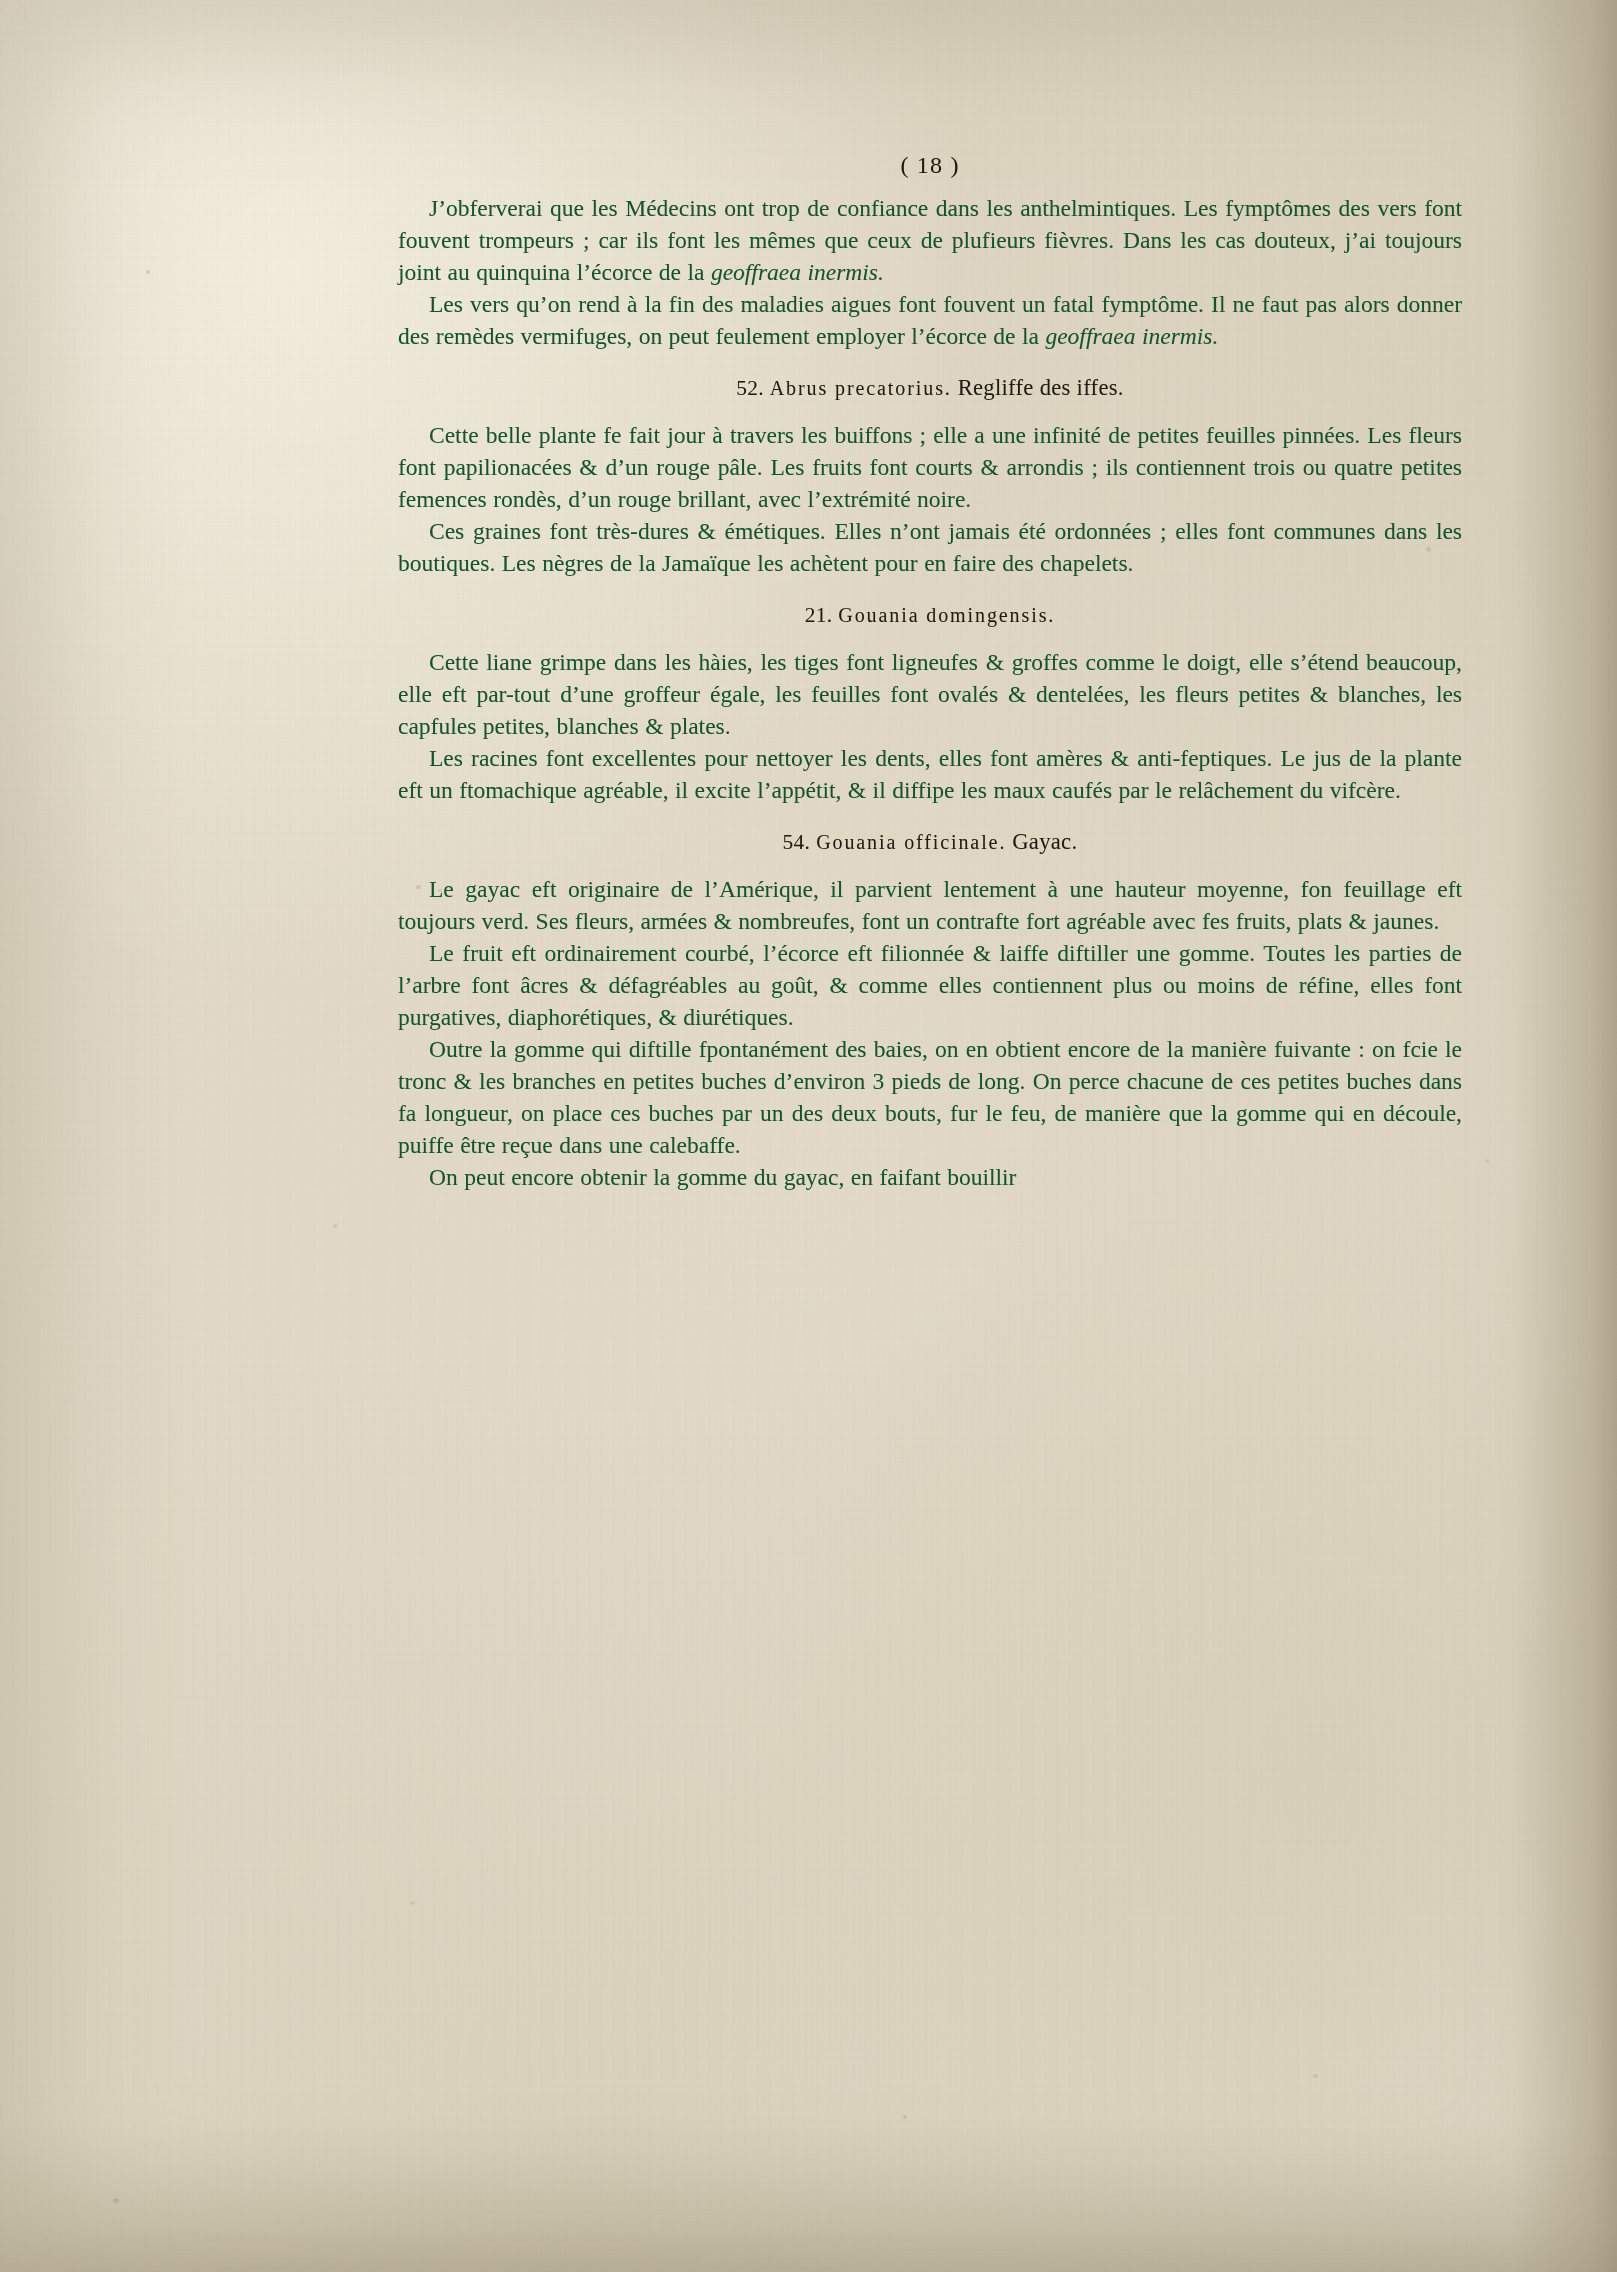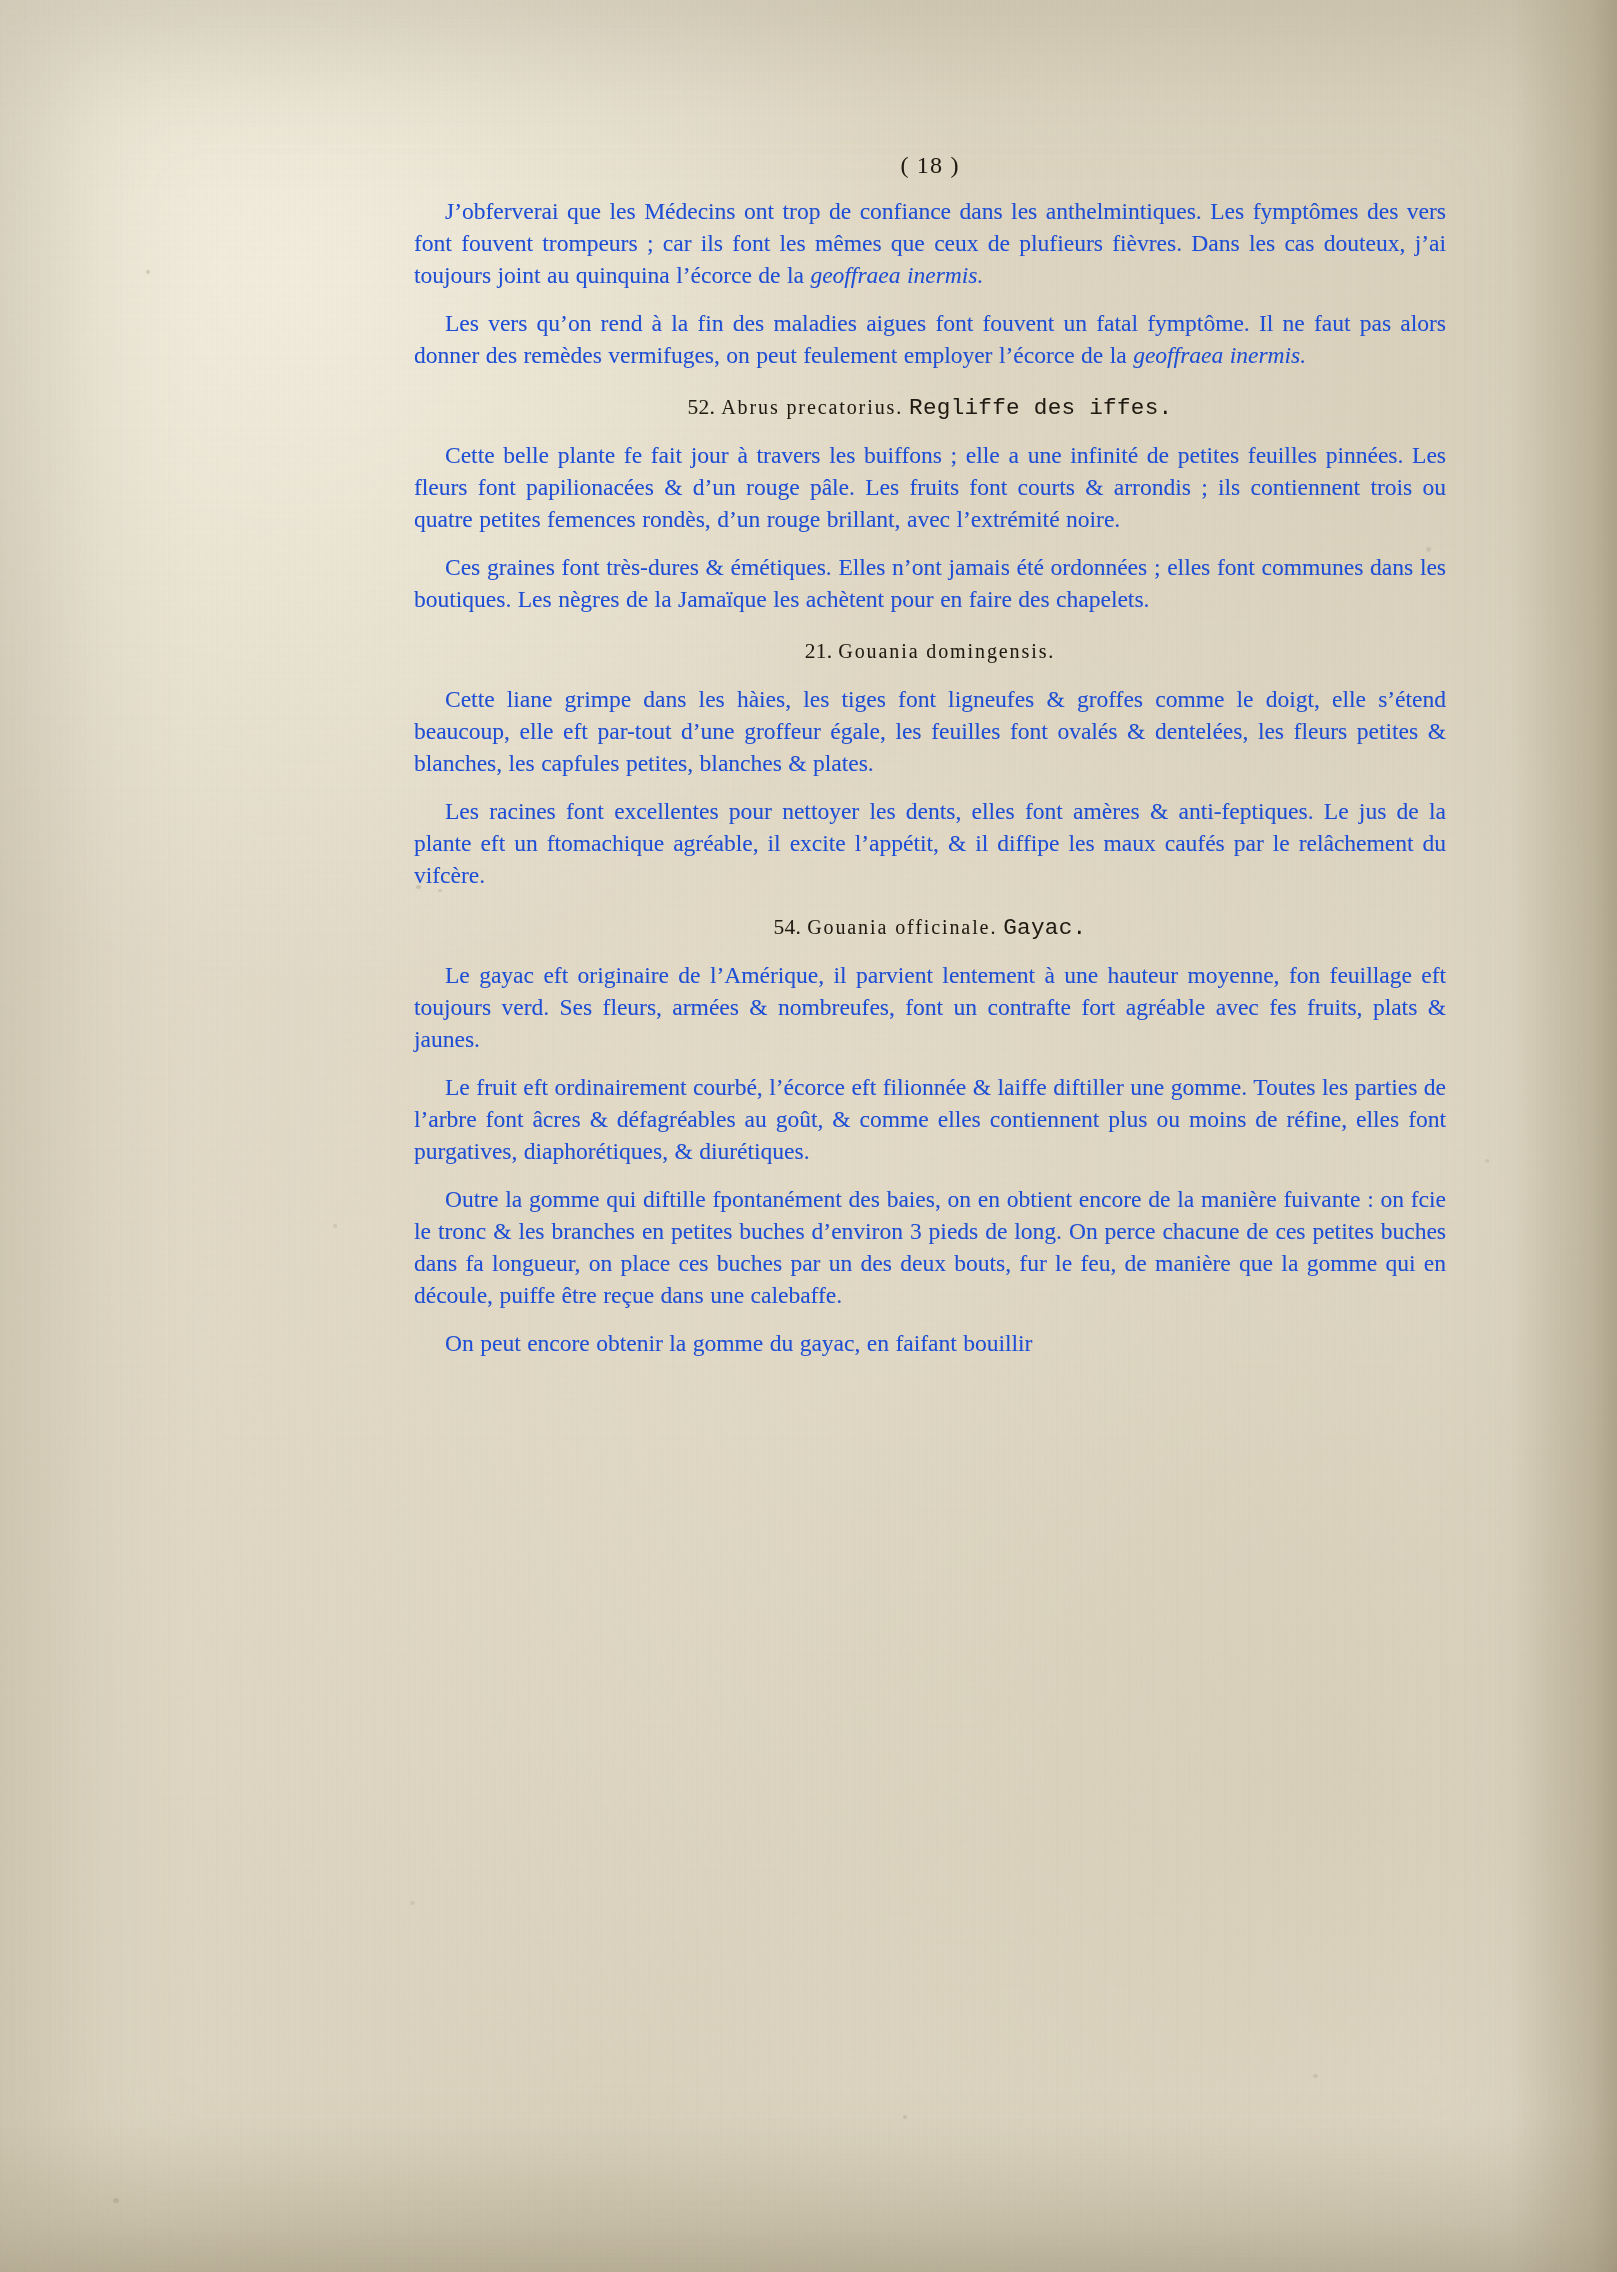--- a/index.html
+++ b/index.html
@@ -78,46 +78,46 @@
 
   .folio {
     text-align: center;
     font-size: 24px;
     letter-spacing: 1.2px;
     margin-bottom: 13px;
     color: #1f1a12;
   }
 
   p.para {
-    margin: 16px;
+    margin: 0;
     font-size: 23.5px;
     line-height: 1.365;
     text-align: justify;
     text-justify: inter-word;
     text-indent: 31px;
-    color: #1d4ed8;
+    color: #14532d;
     word-spacing: 0.6px;
   }
 
   .ital { font-style: italic; }
 
   h2.section {
     margin: 22.6px 0 18px 0;
     text-align: center;
     font-size: 22.6px;
     font-weight: normal;
     letter-spacing: 0.3px;
     color: #1f1a12;
   }
   h2.section .num { font-size: 21.4px; }
   h2.section .sc {
     font-size: 20px;
     letter-spacing: 1.9px;
   }
-  h2.section .tail { font-size: 22.6px; letter-spacing: 0.3px; font-family: Liberation Mono, monospace; }
+  h2.section .tail { font-size: 22.6px; letter-spacing: 0.3px; }
 
   
   .text-block { text-shadow: 0.3px 0.2px 0 rgba(70,58,40,0.16); }
 </style>
 </head>
 <body>
 
 <div class="page"></div>
 <div class="grain"></div>
 

